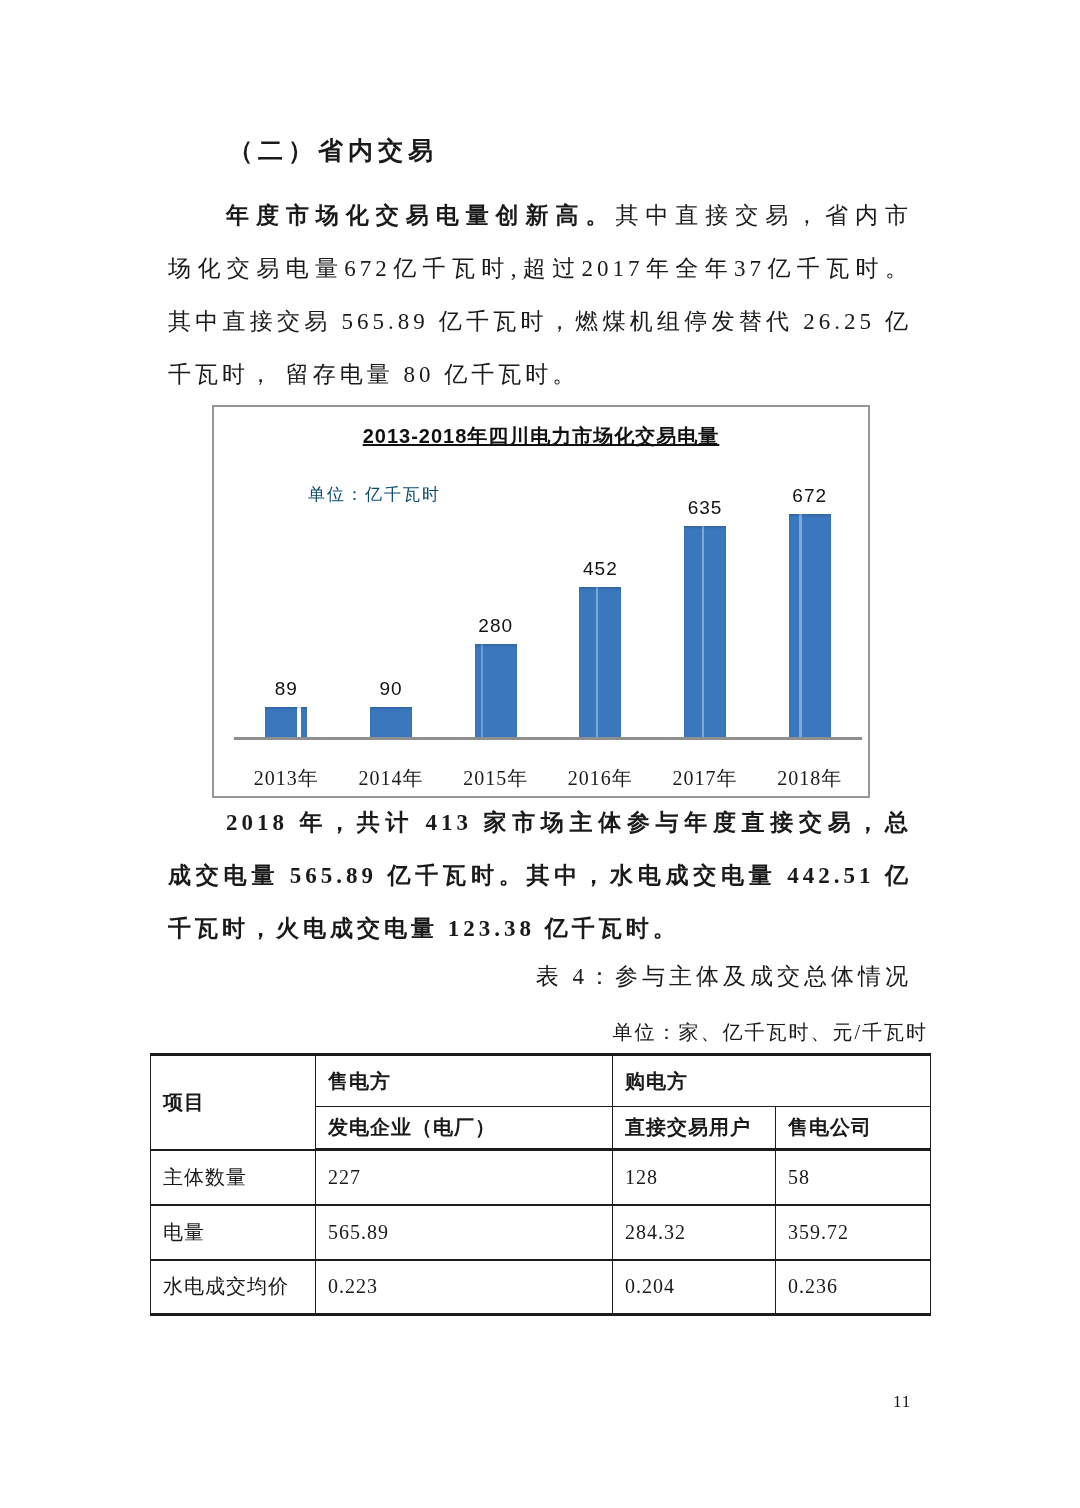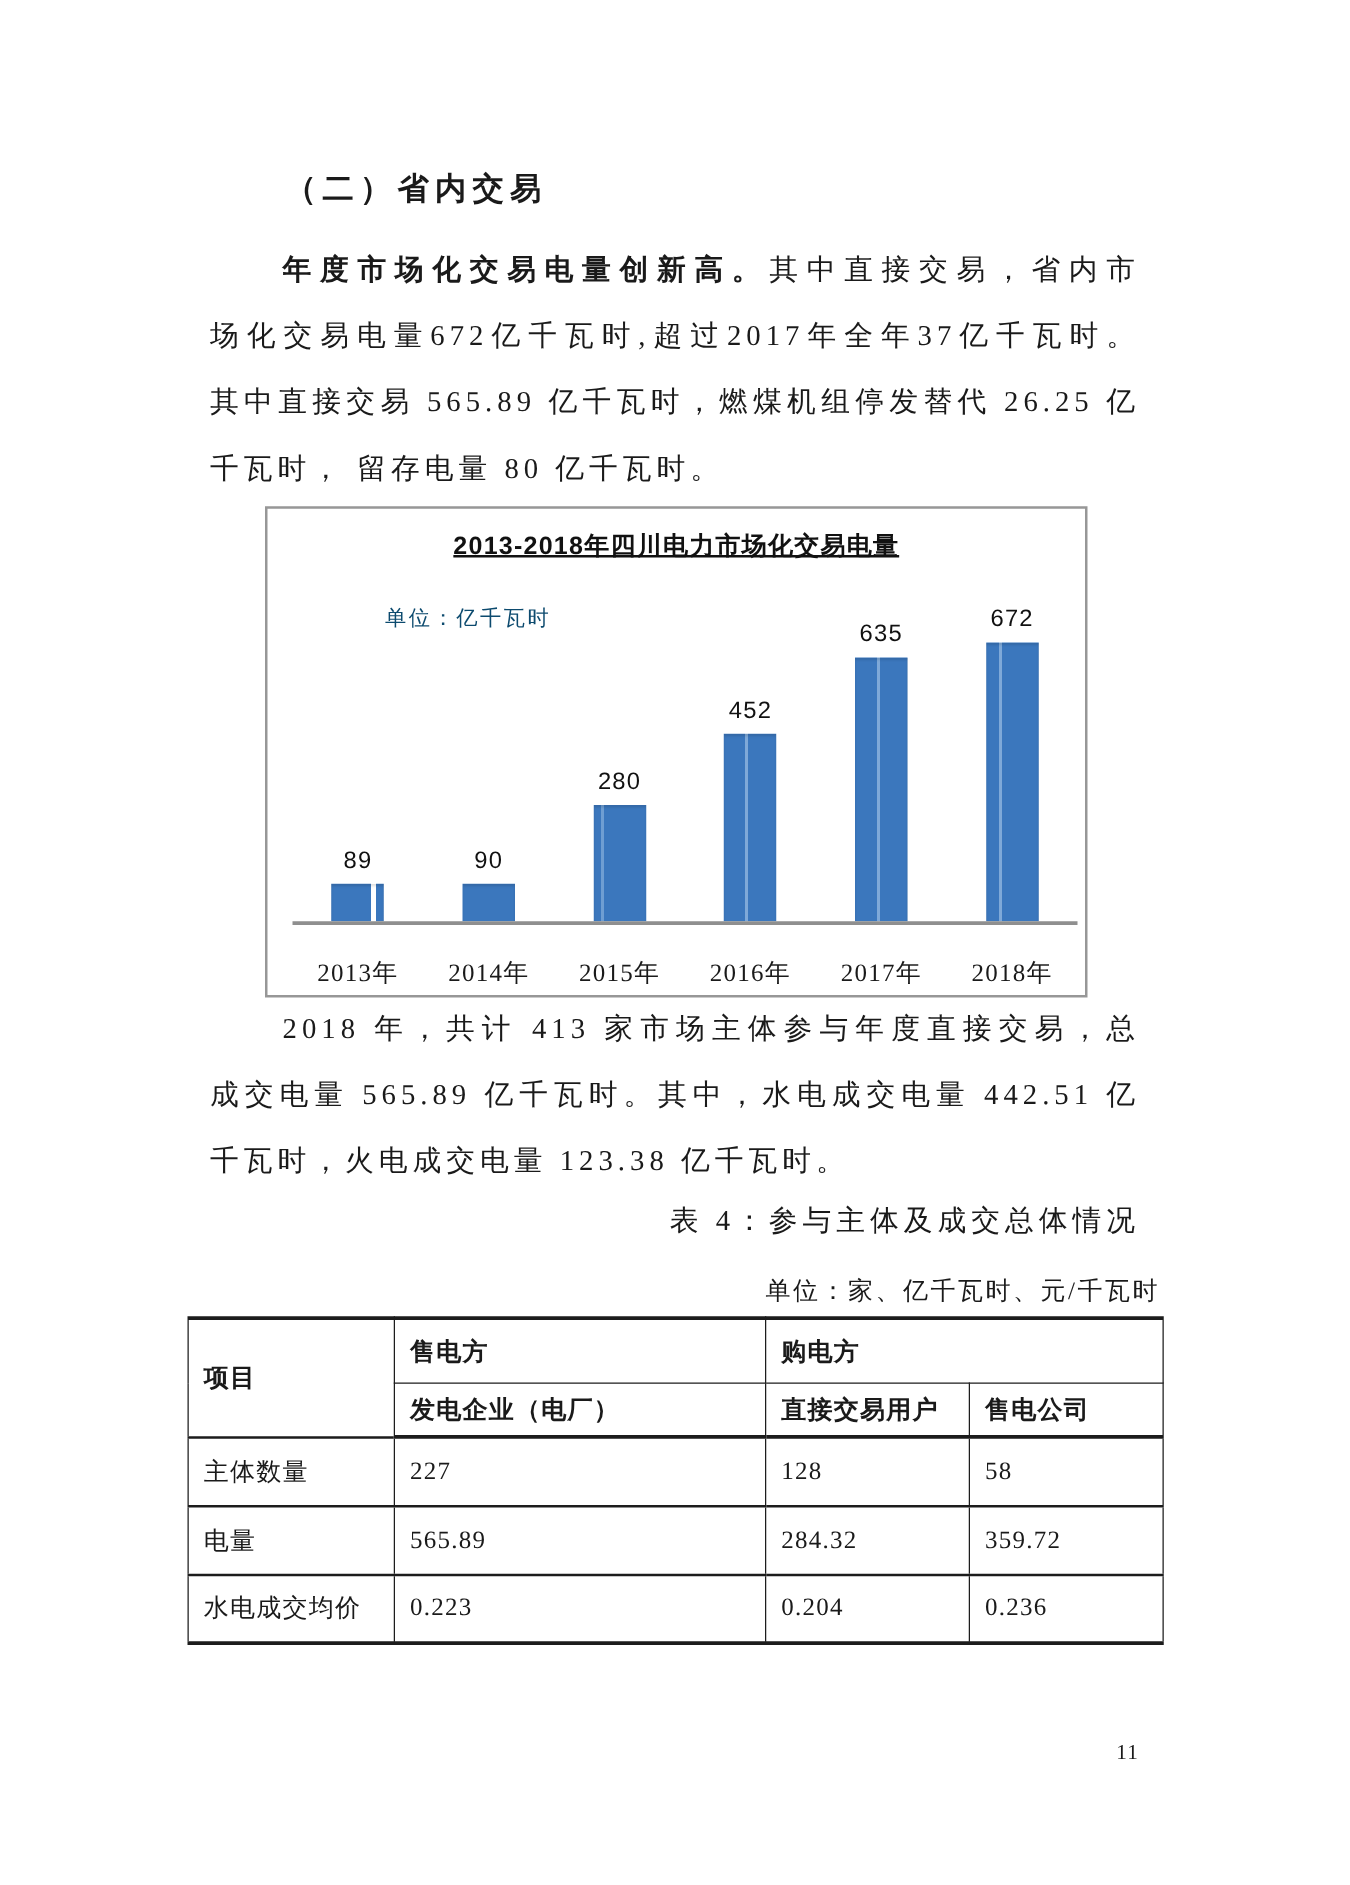--- a/index.html
+++ b/index.html
@@ -8,21 +8,21 @@
   body { width: 1080px; height: 1508px; position: relative;
          font-family: "Liberation Serif", "DejaVu Serif", serif; color: #1a1a1a; }
   .page { position: relative; width: 1080px; height: 1508px; background: #fff; overflow: hidden; }
 
   
   .heading { position: absolute; left: 168px; top: 134px; width: 744px;
              padding-left: 60px; font-family: "Liberation Sans", "DejaVu Sans", sans-serif;
              font-weight: bold; font-size: 25px; letter-spacing: 5px; }
   .para { position: absolute; left: 168px; width: 744px; }
   .para1 { top: 189px; }
-  .para2 { top: 796px; }
+  .para2 { top: 796px; font-weight: bold; }
   .line { height: 53px; line-height: 53px; font-size: 23px; letter-spacing: 4px;
           text-align: justify; }
   .jfull { text-align-last: justify; }
   .indented { padding-left: 58px; }
   .lead-bold { font-family: "Liberation Sans", "DejaVu Sans", sans-serif; font-weight: bold; }
 
   
   .chart-box { position: absolute; left: 212px; top: 405px; width: 658px; height: 393px;
                border: 2px solid #979797; background: #fff;
                font-family: "Liberation Sans", "DejaVu Sans", sans-serif; }

